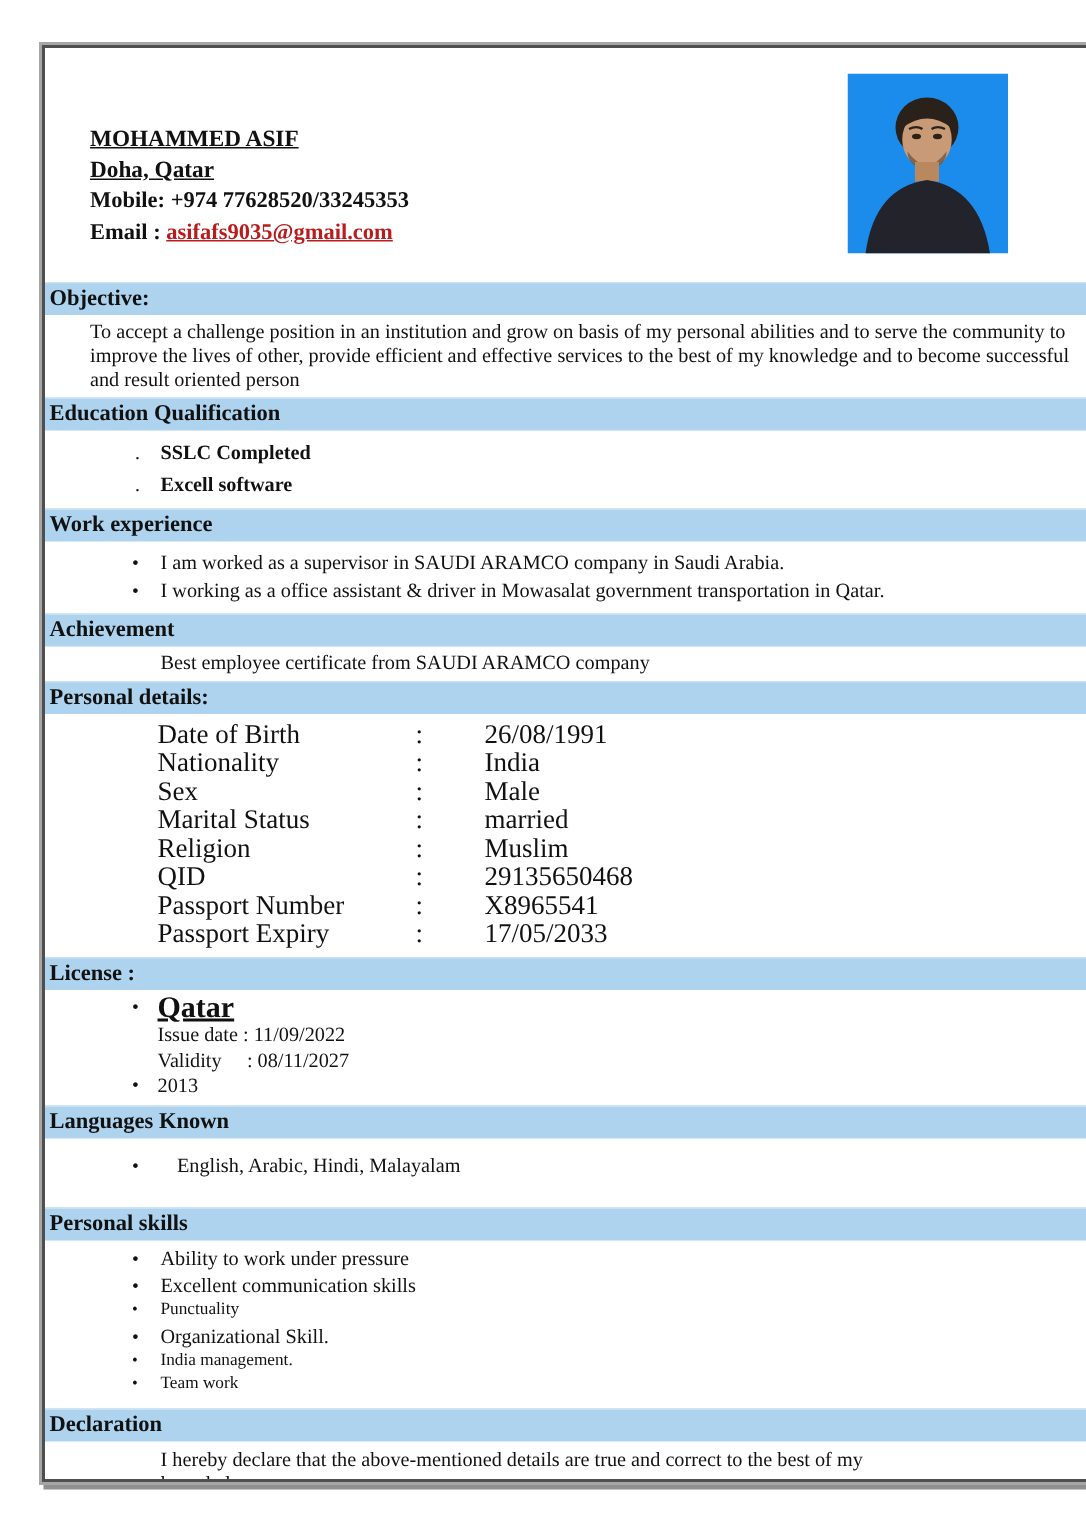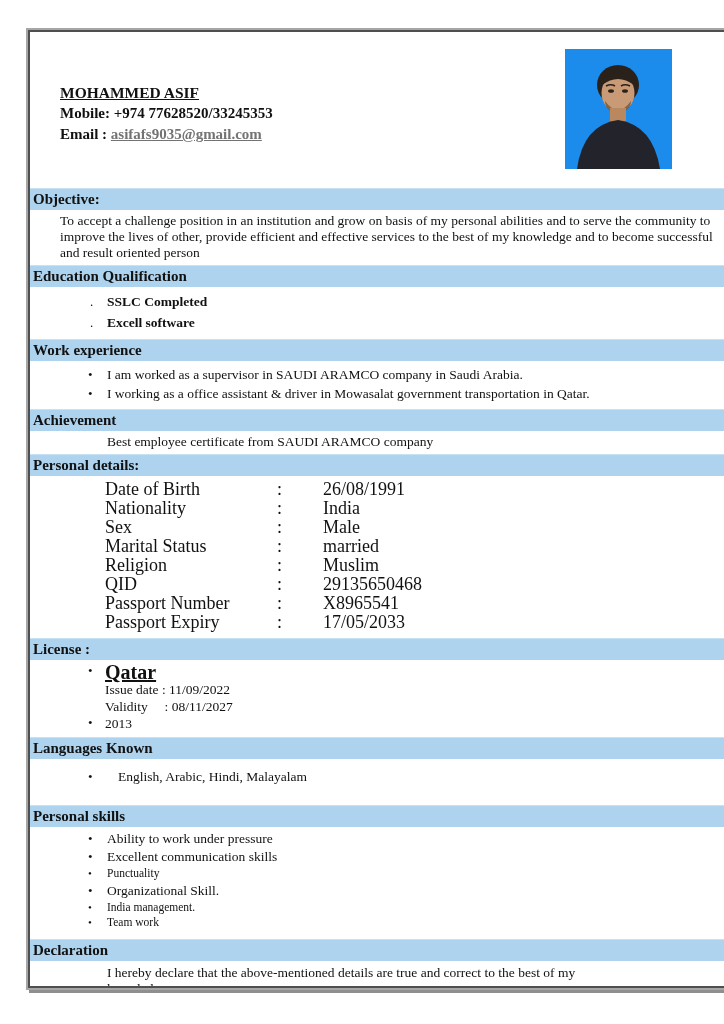--- a/index.html
+++ b/index.html
@@ -17,21 +17,21 @@
     background: #ffffff;
     border: 2px solid #4f4f4f;
     box-shadow: 0 0 0 2px #a6a6a6, 3px 3px 0 2px #8f8f8f;
     overflow: hidden;
   }
   
   .header { position: relative; height: 156px; }
   .name-block { position: absolute; left: 30px; top: 50px; line-height: 21px; }
   .name-line { font-weight: bold; font-size: 15.5px; text-decoration: underline; }
   .contact-line { font-weight: bold; font-size: 15px; }
-  .email-link { color: #737373; text-decoration: underline; font-weight: bold; }
+  .email-link { color: #b91c1c; text-decoration: underline; font-weight: bold; }
   .photo { position: absolute; left: 535px; top: 17px; width: 107px; height: 120px; display: block; }
   
   .bar {
     background: #aed3ee;
     font-weight: bold;
     font-size: 15px;
     line-height: 17px;
     padding: 2px 4px 2px 3px;
     border-top: 1px solid #c8e2f4;
   }
@@ -76,20 +76,21 @@
   .decl-text { font-size: 13.5px; line-height: 16px; padding: 4px 120px 0 77px; }
 </style>
 </head>
 <body>
 
 <div class="page">
 
   <div class="header">
     <div class="name-block">
       <div class="name-line">MOHAMMED ASIF</div>
+      <div class="name-line">Doha, Qatar</div>
       <div class="contact-line"><span>Mobile: </span><span>+974 77628520/33245353</span></div>
       <div class="contact-line"><span>Email : </span><a href="#" class="email-link">asifafs9035@gmail.com</a></div>
     </div>
     <svg class="photo" viewBox="0 0 107 120" aria-hidden="true">
       <rect x="0" y="0" width="107" height="120" fill="#1b8ceb"></rect>
       <ellipse cx="53" cy="36" rx="21" ry="20" fill="#2a211b"></ellipse>
       <ellipse cx="53" cy="44" rx="16.5" ry="19" fill="#c99a76"></ellipse>
       <path d="M37,36 Q53,24 69,36 L69,30 Q53,16 37,30 Z" fill="#2a211b"></path>
       <ellipse cx="46" cy="42" rx="3" ry="1.8" fill="#2b2118"></ellipse>
       <ellipse cx="60" cy="42" rx="3" ry="1.8" fill="#2b2118"></ellipse>

